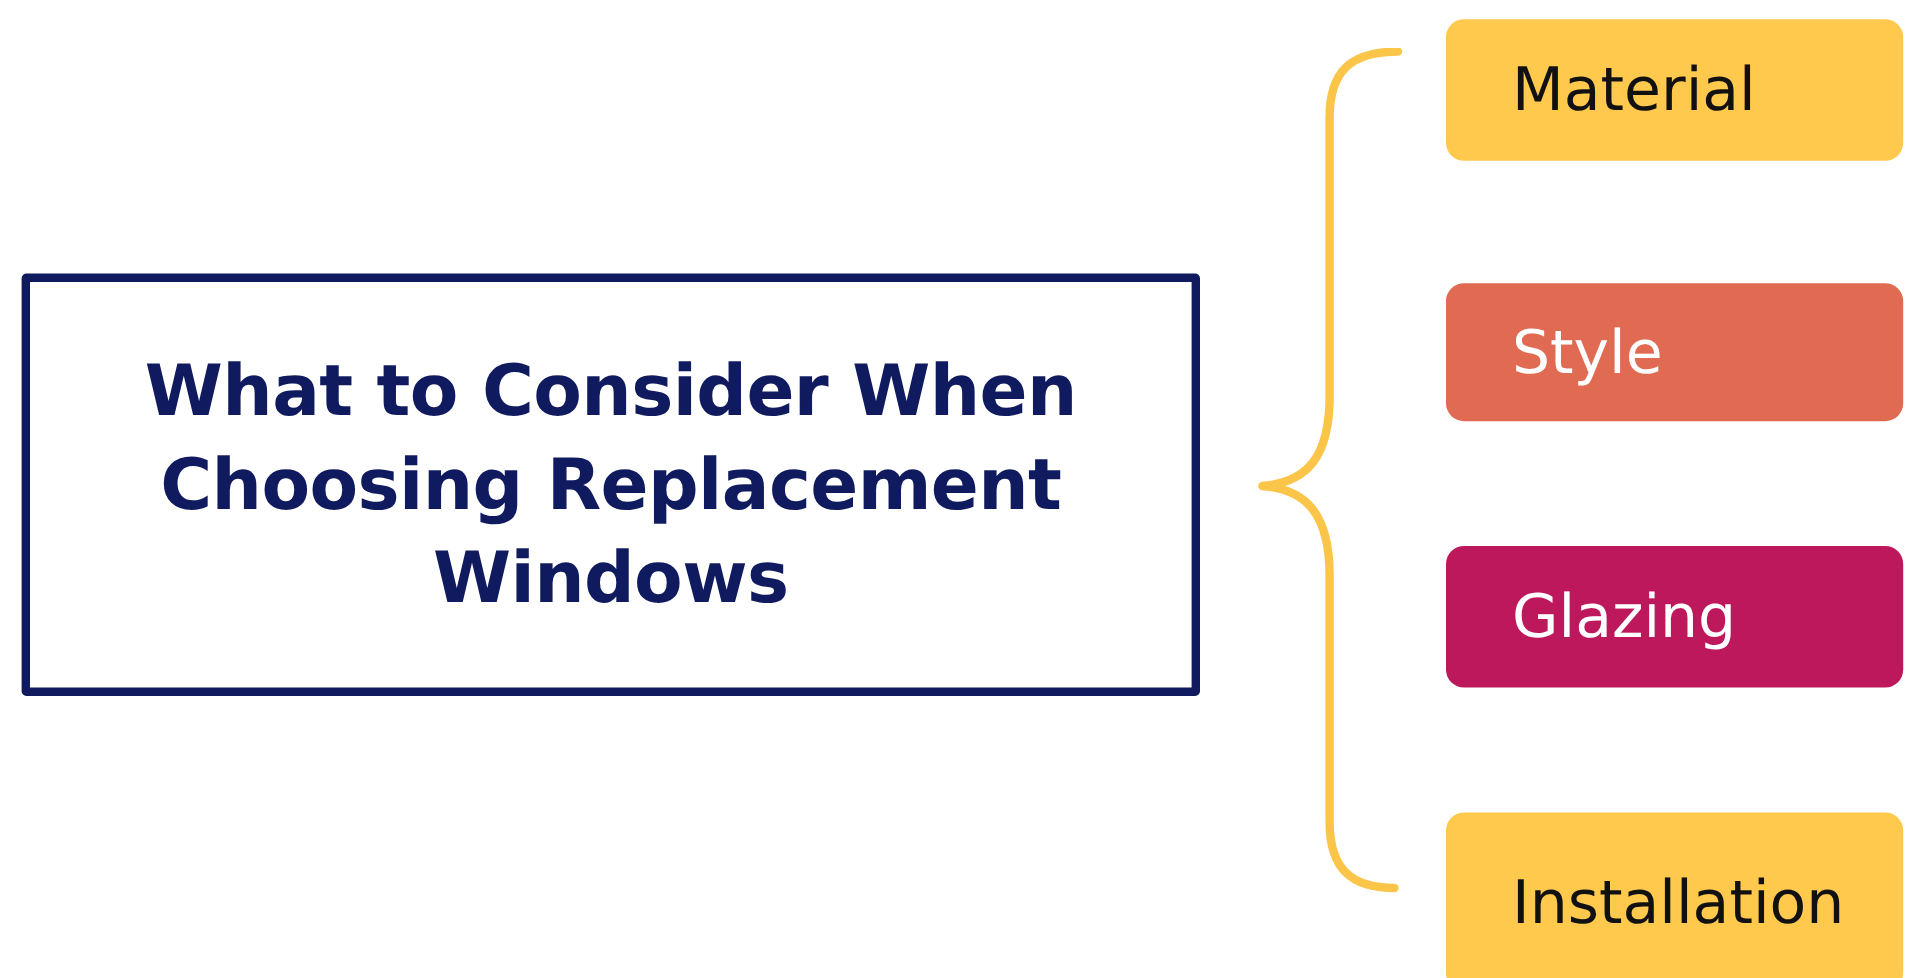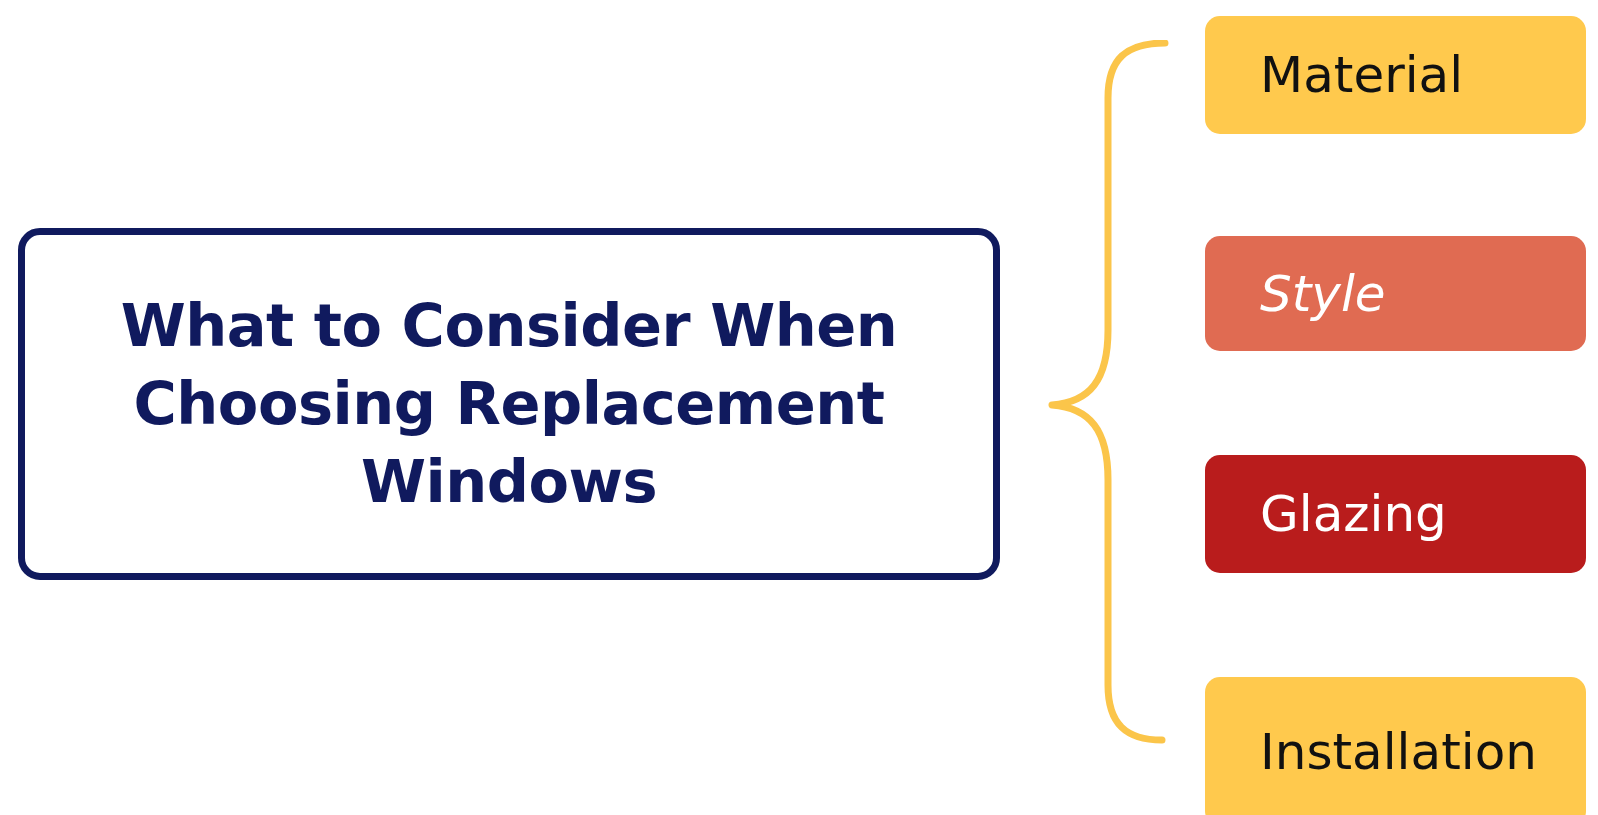--- a/index.html
+++ b/index.html
@@ -23,21 +23,21 @@
 
   
   .topic-box {
     position: absolute;
     left: 18px;
     top: 228px;
     width: 982px;
     height: 352px;
     box-sizing: border-box;
     border: 7px solid #101A5E;
-    border-radius: 22px;
+    border-radius: 4px;
     background: #ffffff;
     display: flex;
     align-items: center;
     justify-content: center;
   }
 
   .topic-title {
     font-family: "DejaVu Sans", sans-serif;
     font-weight: 700;
     font-size: 59px;
@@ -101,25 +101,25 @@
              C 78 340, 60 362, 22 365
              C 60 368, 78 390, 78 440
              L 78 645
              C 78 684, 96 700, 132 700" fill="none" stroke="#FBC54A" stroke-width="7" stroke-linecap="round" stroke-linejoin="round"></path>
   </svg>
 
   <div class="branch branch-0" style="background: rgb(255, 201, 77);">
     <span class="branch-label" style="color: rgb(17, 17, 17);">Material</span>
   </div>
 
-  <div class="branch branch-1" style="background: rgb(224, 107, 82); font-style: italic;">
+  <div class="branch branch-1" style="background: rgb(224, 107, 82);">
     <span class="branch-label" style="color: rgb(255, 255, 255);">Style</span>
   </div>
 
-  <div class="branch branch-2" style="background: #b91c1c; border-radius: 15px;">
+  <div class="branch branch-2" style="background: #be185d; border-radius: 15px;">
     <span class="branch-label" style="color: rgb(255, 255, 255);">Glazing</span>
   </div>
 
   <div class="branch branch-3" style="background: rgb(255, 201, 77);">
     <span class="branch-label" style="color: rgb(17, 17, 17);">Installation</span>
   </div>
 
 </div>
 
 </body></html>

